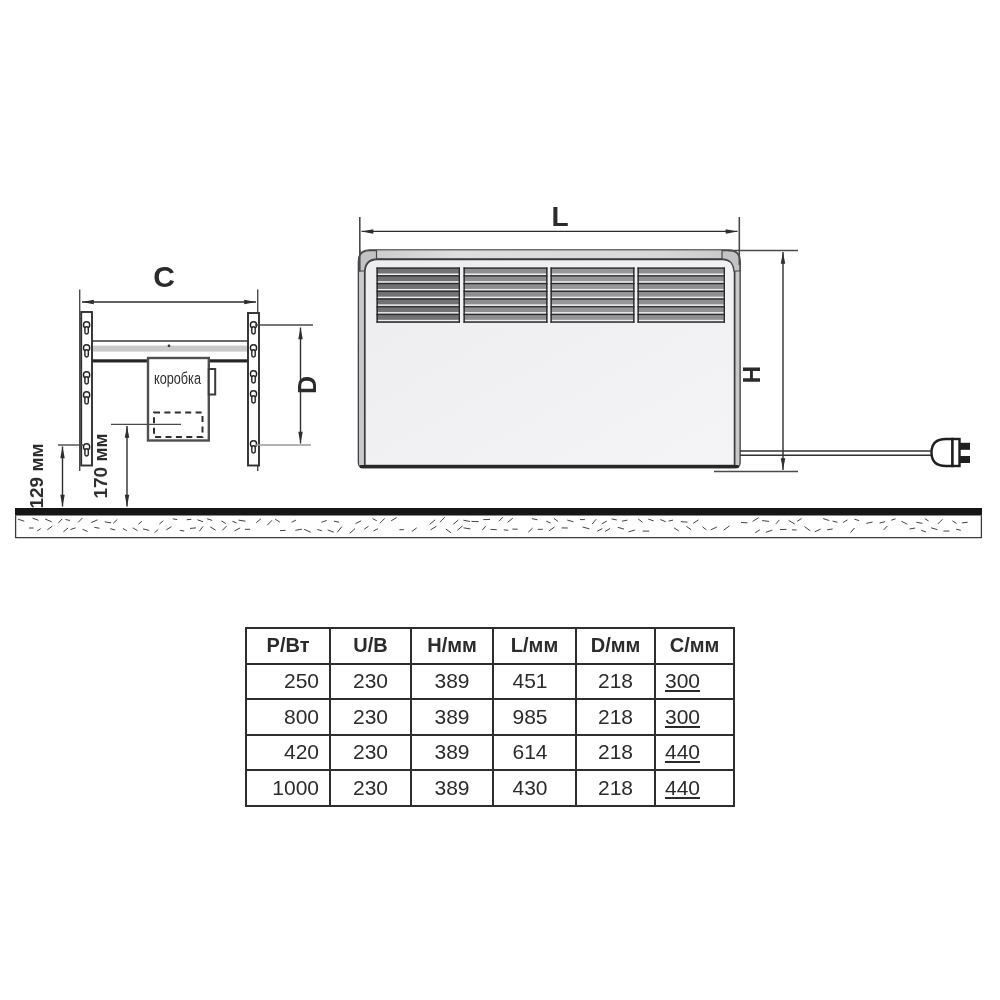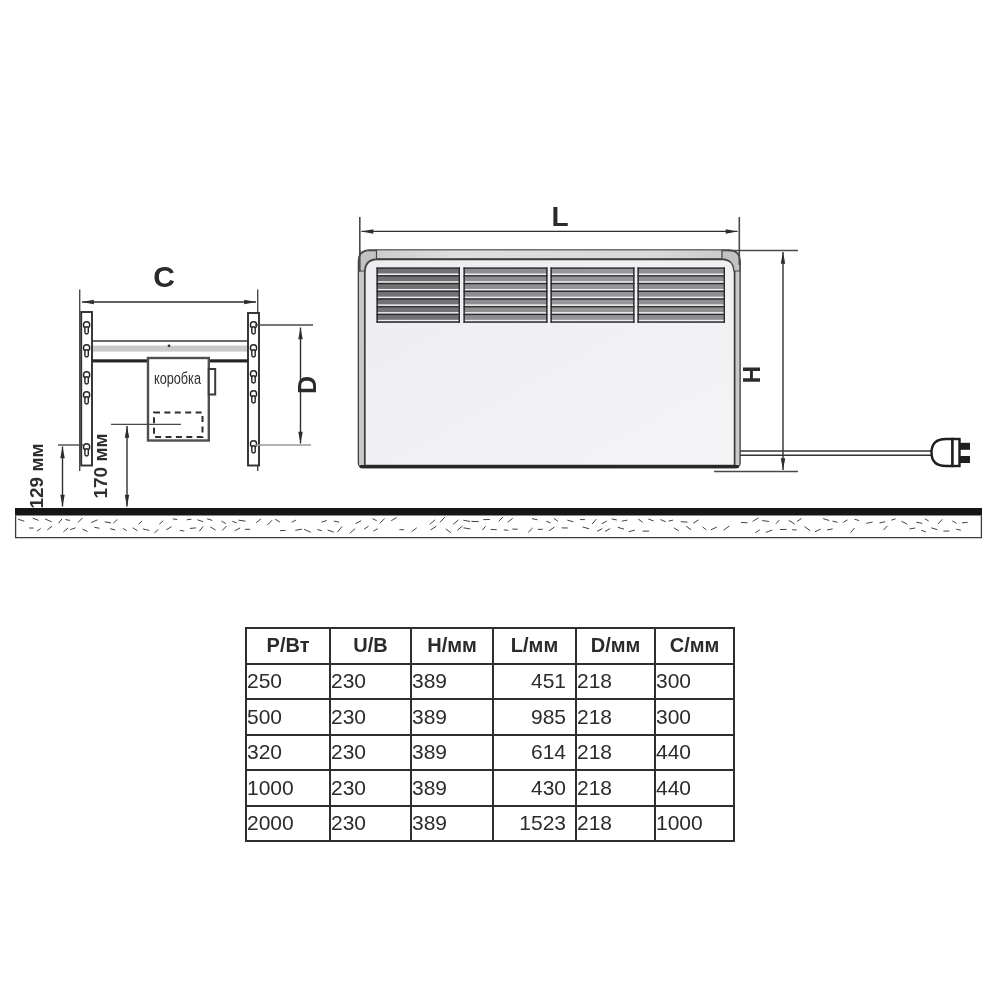--- a/index.html
+++ b/index.html
@@ -7,24 +7,24 @@
   #page{position:relative;width:1000px;height:1000px;background:#fff;
         font-family:"Liberation Sans", sans-serif;}
   #page svg{position:absolute;left:0;top:0;transform:translateZ(0);}
   #spec{transform:translateZ(0);}
   #spec{position:absolute;left:245px;top:583px;border-collapse:collapse;
         table-layout:fixed;font-family:"Liberation Sans", sans-serif;
         font-size:21px;color:#2b2b2b;margin-top:44px;}
   #spec td,#spec th{border:2px solid #2e2e2e;padding:0;white-space:nowrap;
         overflow:hidden;}
   #spec th{height:33.5px;font-weight:bold;text-align:center;font-size:20px;}
-  #spec td{height:33.5px;}
-  #spec td.r1{text-align:left;padding-right:10px;}
-  #spec td.r4{text-align:right;padding-right:9px;}
-  #spec td.r6{text-align:left;padding-right:24px;}
+  #spec td{height:33.5px;text-align:center;}
+  #spec td.r1{text-align:right;padding-right:10px;}
+  #spec td.r4{text-align:center;padding-right:9px;}
+  #spec td.r6{text-align:center;padding-right:24px;text-decoration:underline;}
 </style>
 </head>
 <body>
 <div id="page">
 <svg width="1000" height="1000" viewBox="0 0 1000 1000">
 <defs>
   <marker id="ah-l" markerWidth="13" markerHeight="6" refX="0.5" refY="3" orient="auto" markerUnits="userSpaceOnUse">
     <path d="M0.5,3 L12.3,0.75 L12.3,5.25 Z" fill="#2e2e2e"></path>
   </marker>
   <marker id="ah-r" markerWidth="13" markerHeight="6" refX="12.3" refY="3" orient="auto" markerUnits="userSpaceOnUse">
@@ -416,46 +416,38 @@
         </tr>
 <tr>
           <td class="r1">250</td>
           <td>230</td>
           <td>389</td>
           <td class="r4">451</td>
           <td>218</td>
           <td class="r6">300</td>
         </tr>
 <tr>
-          <td class="r1">500</td>
+          <td class="r1">800</td>
           <td>230</td>
           <td>389</td>
           <td class="r4">985</td>
           <td>218</td>
           <td class="r6">300</td>
         </tr>
 <tr>
-          <td class="r1">320</td>
+          <td class="r1">420</td>
           <td>230</td>
           <td>389</td>
           <td class="r4">614</td>
           <td>218</td>
           <td class="r6">440</td>
         </tr>
 <tr>
           <td class="r1">1000</td>
           <td>230</td>
           <td>389</td>
           <td class="r4">430</td>
           <td>218</td>
           <td class="r6">440</td>
         </tr>
-<tr>
-          <td class="r1">2000</td>
-          <td>230</td>
-          <td>389</td>
-          <td class="r4">1523</td>
-          <td>218</td>
-          <td class="r6">1000</td>
-        </tr>
 </tbody>
     </table>
 </div>
 
 </body></html>

